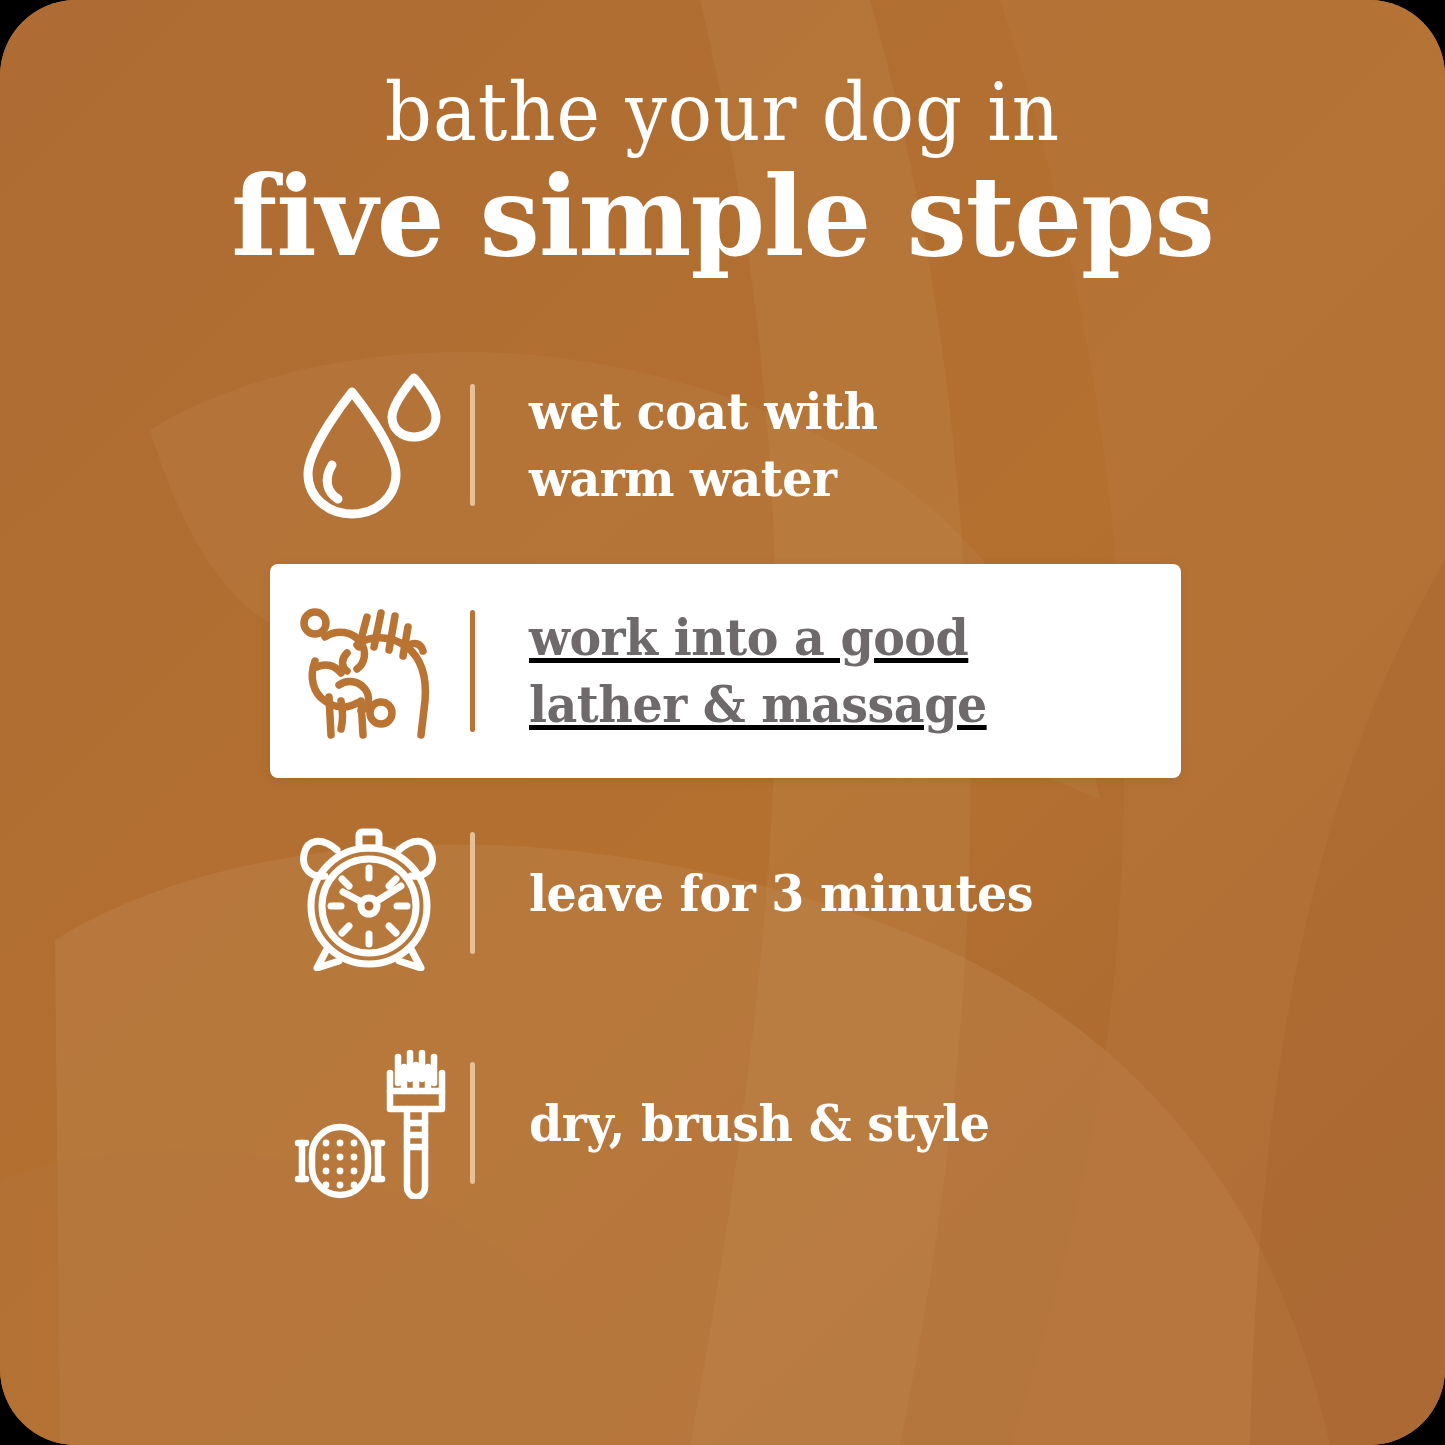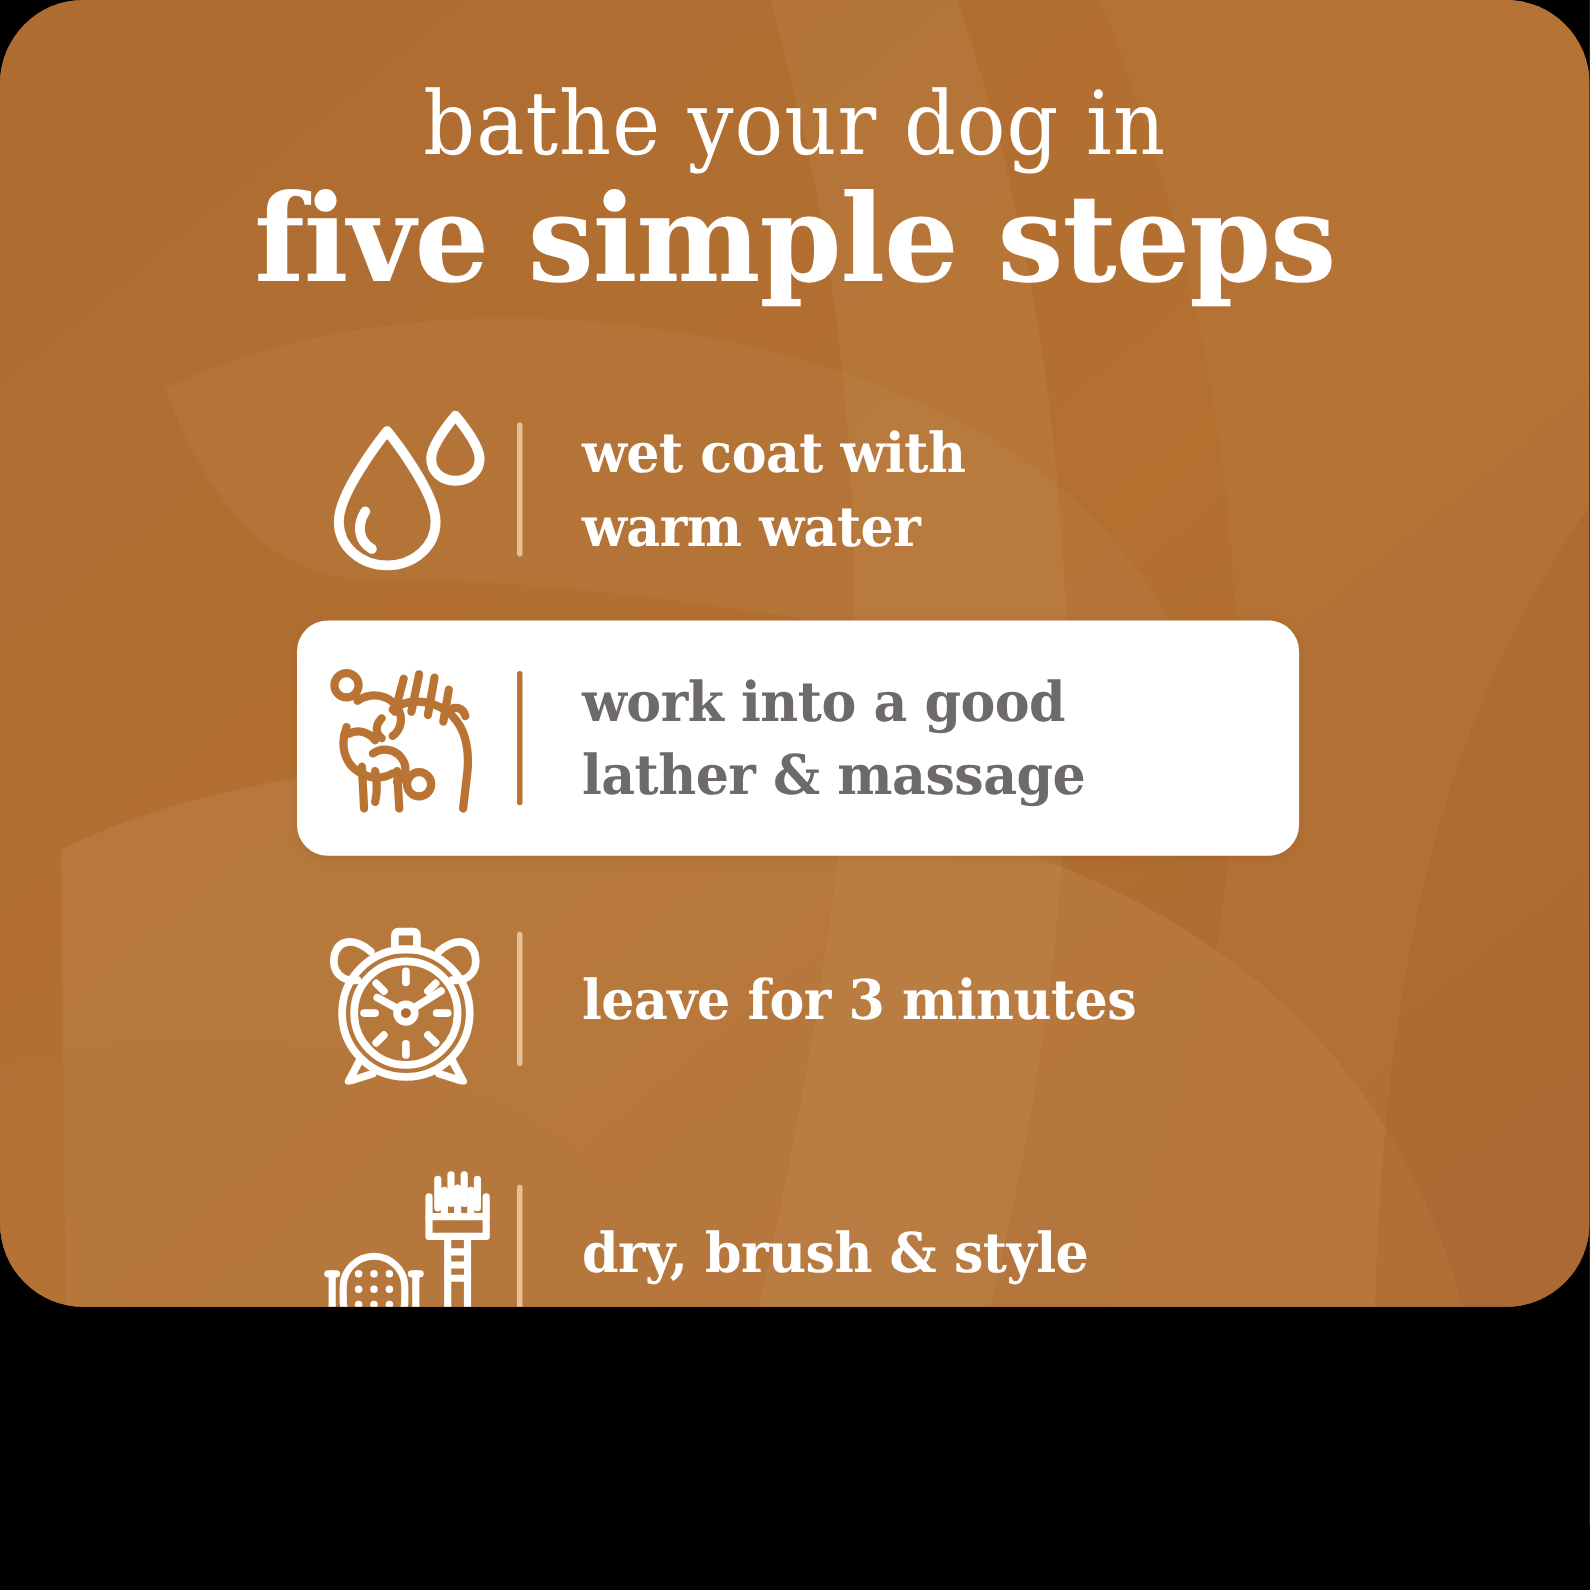--- a/index.html
+++ b/index.html
@@ -10,21 +10,21 @@
   body {
     width: 1445px;
     height: 1445px;
     overflow: hidden;
     font-family: "Liberation Sans", sans-serif;
   }
 
   #poster {
     position: relative;
     width: 1445px;
-    height: 1188px;
+    height: 1445px;
     border-radius: 76px;
     overflow: hidden;
     background: #AE6C34;
   }
 
   
   #bg-petals {
     position: absolute;
     inset: 0;
     width: 100%;
@@ -77,24 +77,25 @@
     display: flex;
     align-items: center;
     box-sizing: border-box;
     height: 214px;
   }
   .step.plain {
     margin: 0 264px 0 270px;
     padding: 0;
   }
   .step.card {
-    margin: 0 264px 15px 270px;
+    margin: 0 264px 0 270px;
     background: #FFFFFF;
-    border-radius: 28px;
+    border-radius: 8px;
     box-shadow: 0 2px 10px rgba(90, 50, 15, 0.10);
+    text-decoration: underline;
   }
 
   .step-icon {
     flex: 0 0 auto;
     width: 200px;
     height: 170px;
     display: flex;
     align-items: center;
     justify-content: center;
   }

